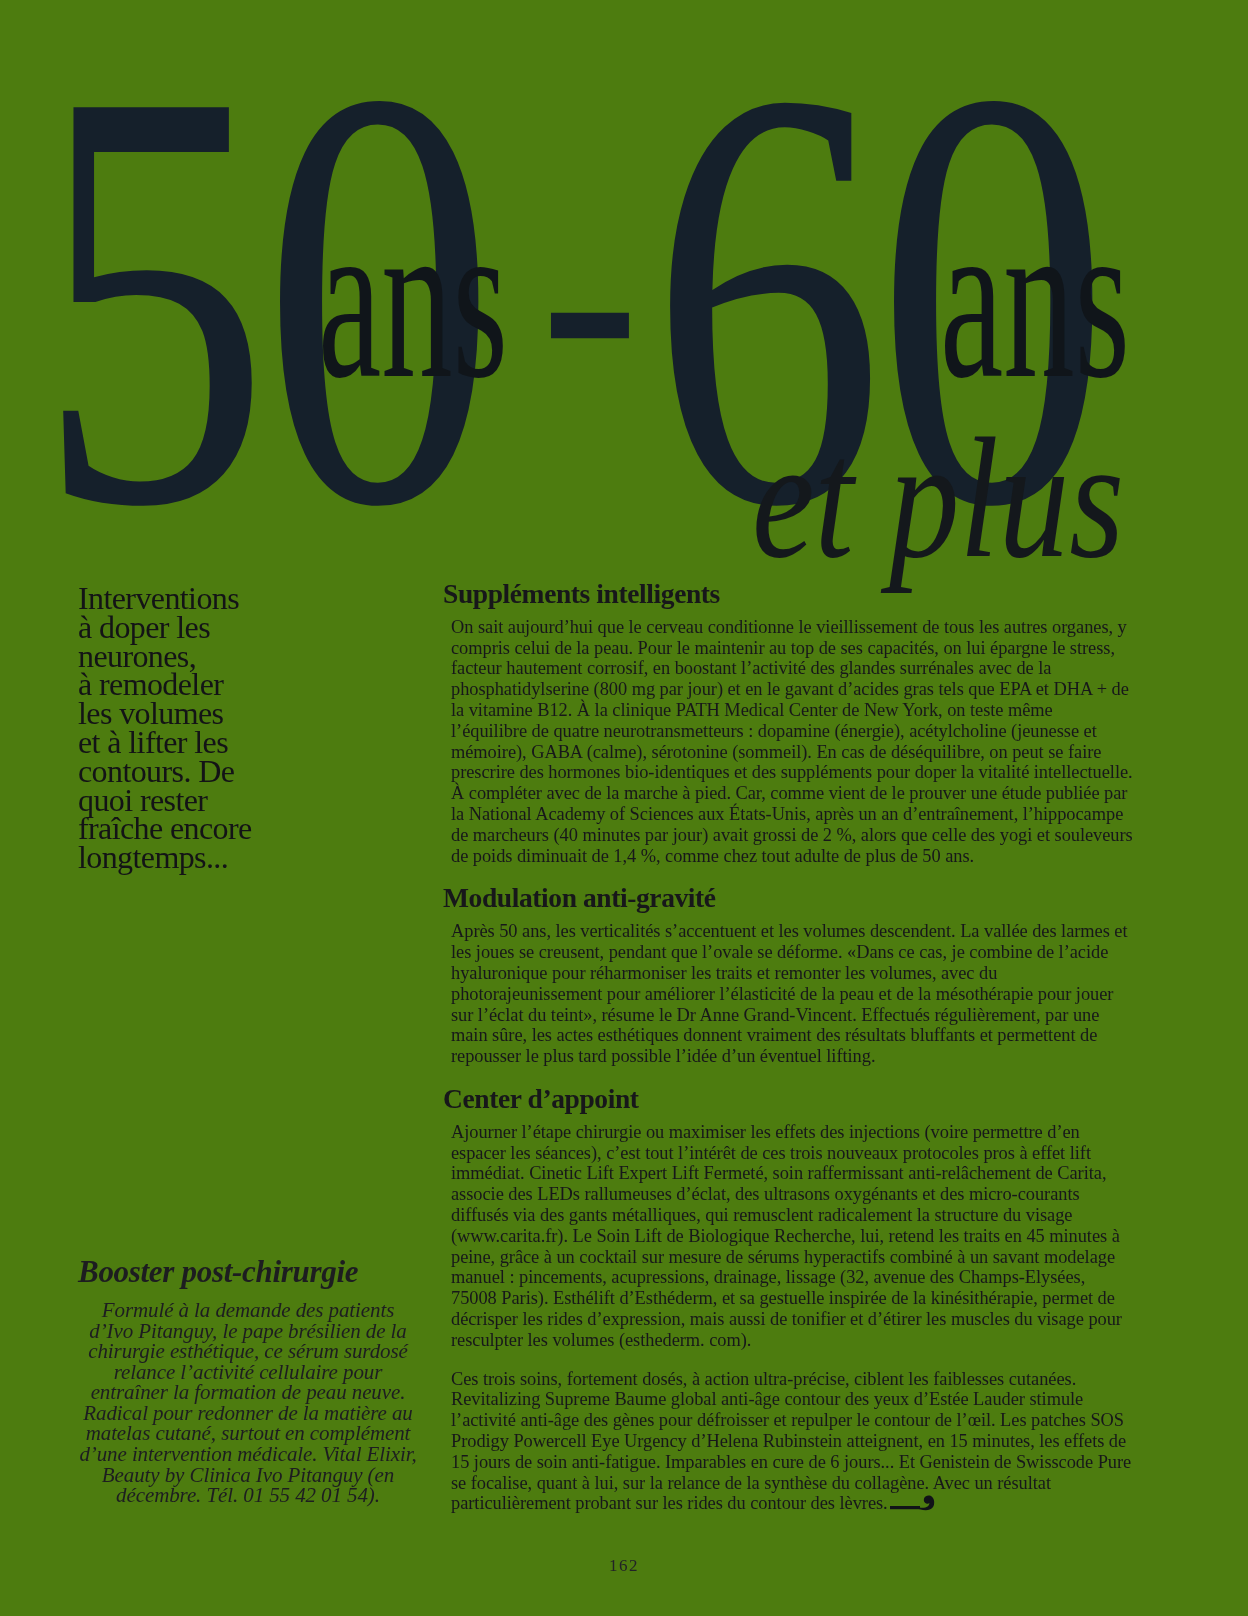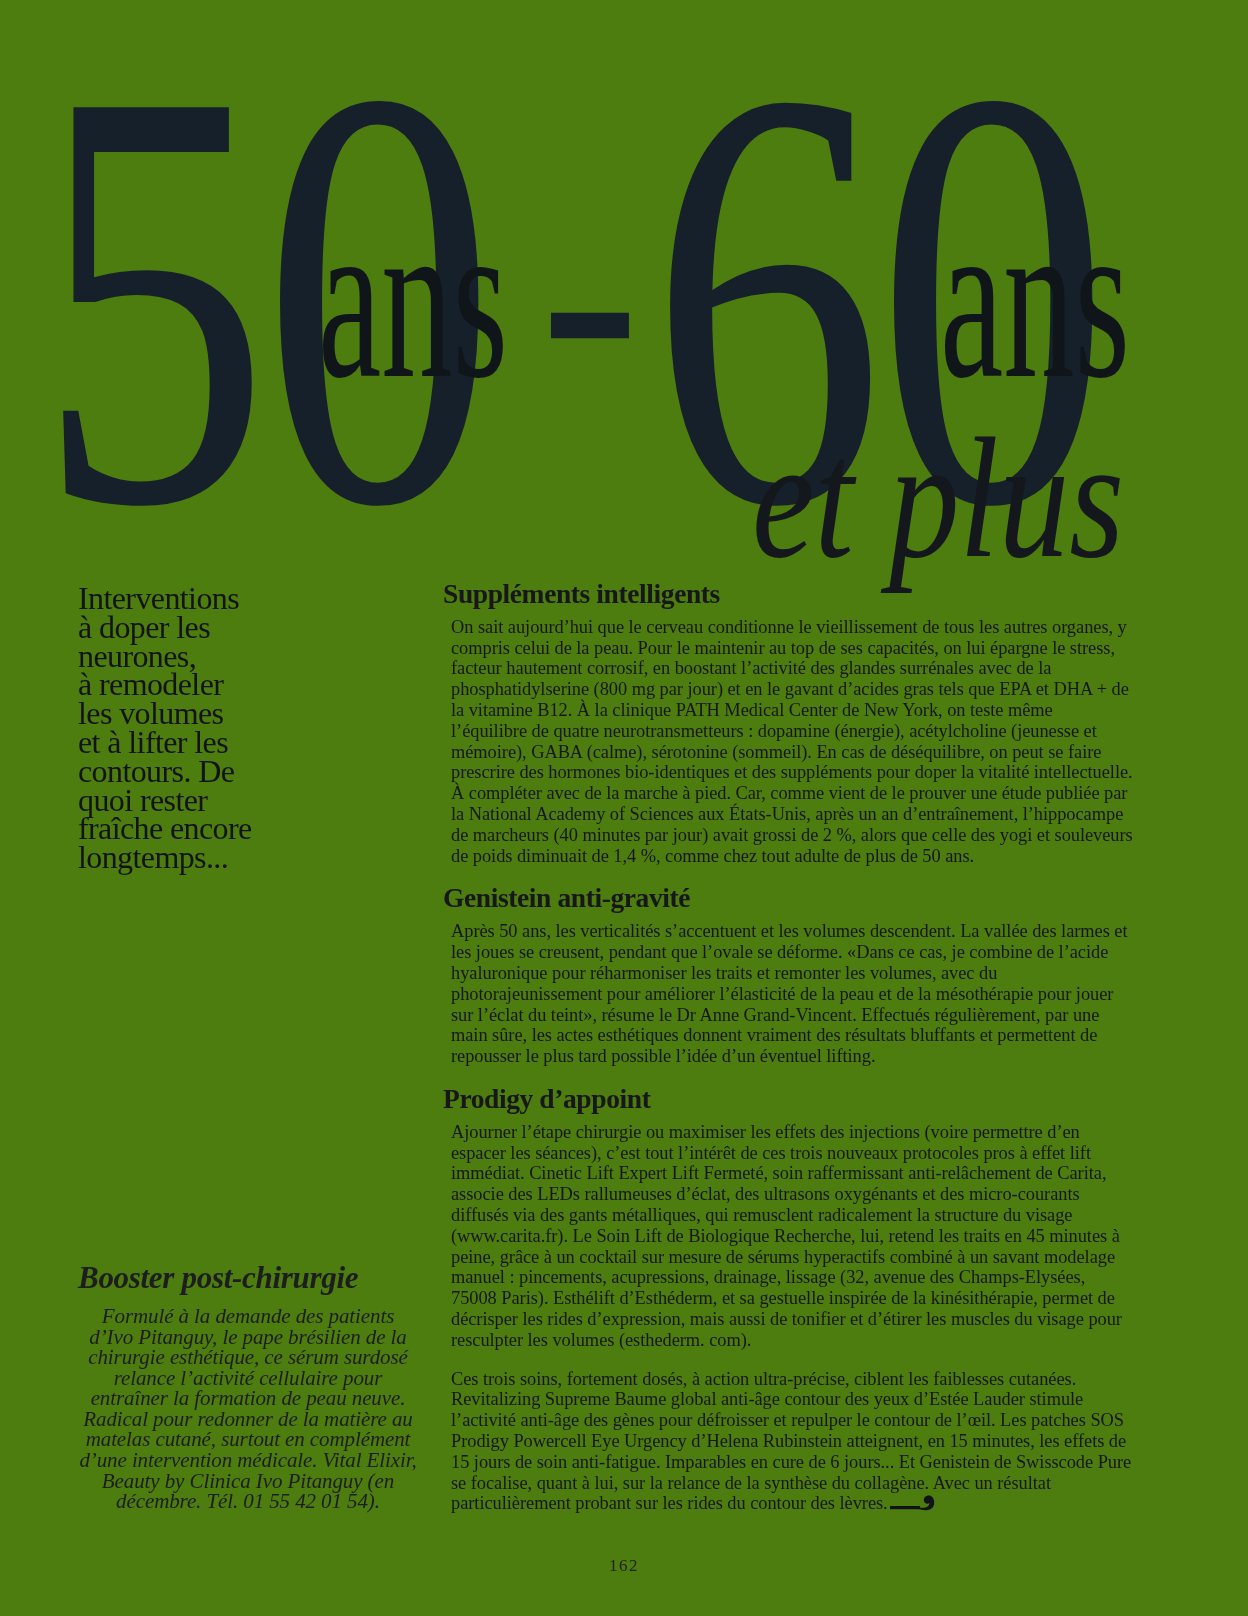--- a/index.html
+++ b/index.html
@@ -15,21 +15,21 @@
   svg.headline text.dash{font-size:300px;font-weight:bold;fill:#15202b;}
   svg.headline text.suffix{font-size:172px;font-style:italic;fill:#14181c;}
   
   .intro{
     position:absolute;left:78px;top:584px;width:345px;
     font-size:32px;line-height:0.9;letter-spacing:-0.6px;
     color:#131316;white-space:pre-line;
   }
   
   .note{position:absolute;left:78px;top:1250px;width:340px;font-style:italic;color:#1d1d20;}
-  .note h3{font-size:31px;font-weight:700;margin:10px 0 10px;letter-spacing:-0.3px;}
+  .note h3{font-size:31px;font-weight:700;margin:4px 0 10px;letter-spacing:-0.3px;}
   .note p{font-size:21px;line-height:0.98;margin:0;letter-spacing:-0.1px;text-align:center;}
   
   .articles{position:absolute;left:443px;top:566px;width:698px;color:#17171a;}
   .articles section{margin:0 0 18px;}
   .articles h2{font-size:27.5px;line-height:1.05;font-weight:700;margin:14px 0 4px;letter-spacing:-0.4px;}
   .articles p{margin:8px;font-size:18.4px;line-height:1.13;letter-spacing:-0.05px;}
   .it{}
   .endmark{display:inline-block;vertical-align:baseline;margin-left:2px;}
   .endmark svg{display:inline-block;vertical-align:-4px;}
   
@@ -69,26 +69,26 @@
   </aside>
 
   <main class="articles">
 
     <section>
       <h2>Suppléments intelligents</h2>
       <p><span>On sait aujourd’hui que le cerveau conditionne le vieillissement de tous les autres organes, y compris celui de la peau. Pour le maintenir au top de ses capacités, on lui épargne le stress, facteur hautement corrosif, en boostant l’activité des glandes surrénales avec de la phosphatidylserine (800 mg par jour) et en le gavant d’acides gras tels que EPA et DHA + de la vitamine B12. À la clinique PATH Medical Center de New York, on teste même l’équilibre de quatre neurotransmetteurs : dopamine (énergie), acétylcholine (jeunesse et mémoire), GABA (calme), sérotonine (sommeil). En cas de déséquilibre, on peut se faire prescrire des hormones bio-identiques et des suppléments pour doper la vitalité intellectuelle. À compléter avec de la marche à pied. Car, comme vient de le prouver une étude publiée par la National Academy of Sciences aux États-Unis, après un an d’entraînement, l’hippocampe de marcheurs (40 minutes par jour) avait grossi de 2 %, alors que celle des yogi et souleveurs de poids diminuait de 1,4 %, comme chez tout adulte de plus de 50 ans.</span></p>
     </section>
 
     <section>
-      <h2>Genistein anti-gravité</h2>
+      <h2>Modulation anti-gravité</h2>
       <p><span>Après 50 ans, les verticalités s’accentuent et les volumes descendent. La vallée des larmes et les joues se creusent, pendant que l’ovale se déforme. «Dans ce cas, je combine de l’acide hyaluronique pour réharmoniser les traits et remonter les volumes, avec du photorajeunissement pour améliorer l’élasticité de la peau et de la mésothérapie pour jouer sur l’éclat du teint», résume le Dr Anne Grand-Vincent. Effectués régulièrement, par une main sûre, les actes esthétiques donnent vraiment des résultats bluffants et permettent de repousser le plus tard possible l’idée d’un éventuel lifting.</span></p>
     </section>
 
     <section>
-      <h2>Prodigy d’appoint</h2>
+      <h2>Center d’appoint</h2>
       <p><span>Ajourner l’étape chirurgie ou maximiser les effets des injections (voire permettre d’en espacer les séances), c’est tout l’intérêt de ces trois nouveaux protocoles pros à effet lift immédiat. Cinetic Lift Expert Lift Fermeté, soin raffermissant anti-relâchement de Carita, associe des LEDs rallumeuses d’éclat, des ultrasons oxygénants et des micro-courants diffusés via des gants métalliques, qui remusclent radicalement la structure du visage </span><span class="it">(www.carita.fr)</span><span>. Le Soin Lift de Biologique Recherche, lui, retend les traits en 45 minutes à peine, grâce à un cocktail sur mesure de sérums hyperactifs combiné à un savant modelage manuel : pincements, acupressions, drainage, lissage </span><span class="it">(32, avenue des Champs-Elysées, 75008 Paris)</span><span>. Esthélift d’Esthéderm, et sa gestuelle inspirée de la kinésithérapie, permet de décrisper les rides d’expression, mais aussi de tonifier et d’étirer les muscles du visage pour resculpter les volumes (esthederm. com).</span></p>
     </section>
 
     <section>
       <p>
         <span><span>Ces trois soins, fortement dosés, à action ultra-précise, ciblent les faiblesses cutanées. Revitalizing Supreme Baume global anti-âge contour des yeux d’Estée Lauder stimule l’activité anti-âge des gènes pour défroisser et repulper le contour de l’œil. Les patches SOS Prodigy Powercell Eye Urgency d’Helena Rubinstein atteignent, en 15 minutes, les effets de 15 jours de soin anti-fatigue. Imparables en cure de 6 jours... Et Genistein de Swisscode Pure se focalise, quant à lui, sur la relance de la synthèse du collagène. Avec un résultat particulièrement probant sur les rides du contour des lèvres.</span></span><span class="endmark"><svg width="46" height="20" viewBox="0 0 46 20">
             <rect x="0" y="13" width="30" height="3.2" fill="#111318"></rect>
             <path fill="#111318" d="M29.5 16.2 c10 2.8 15.5 -0.5 14.6 -8.2 c-0.6 -5 -5.4 -7 -8.6 -4.4 c-2.6 2.1 -2 6 0.8 6.9 c1.2 0.4 2.4 0.2 3.1 -0.5 c0 3.6 -3.8 5.6 -9.9 4.6 z"></path>
           </svg></span>
       </p>

